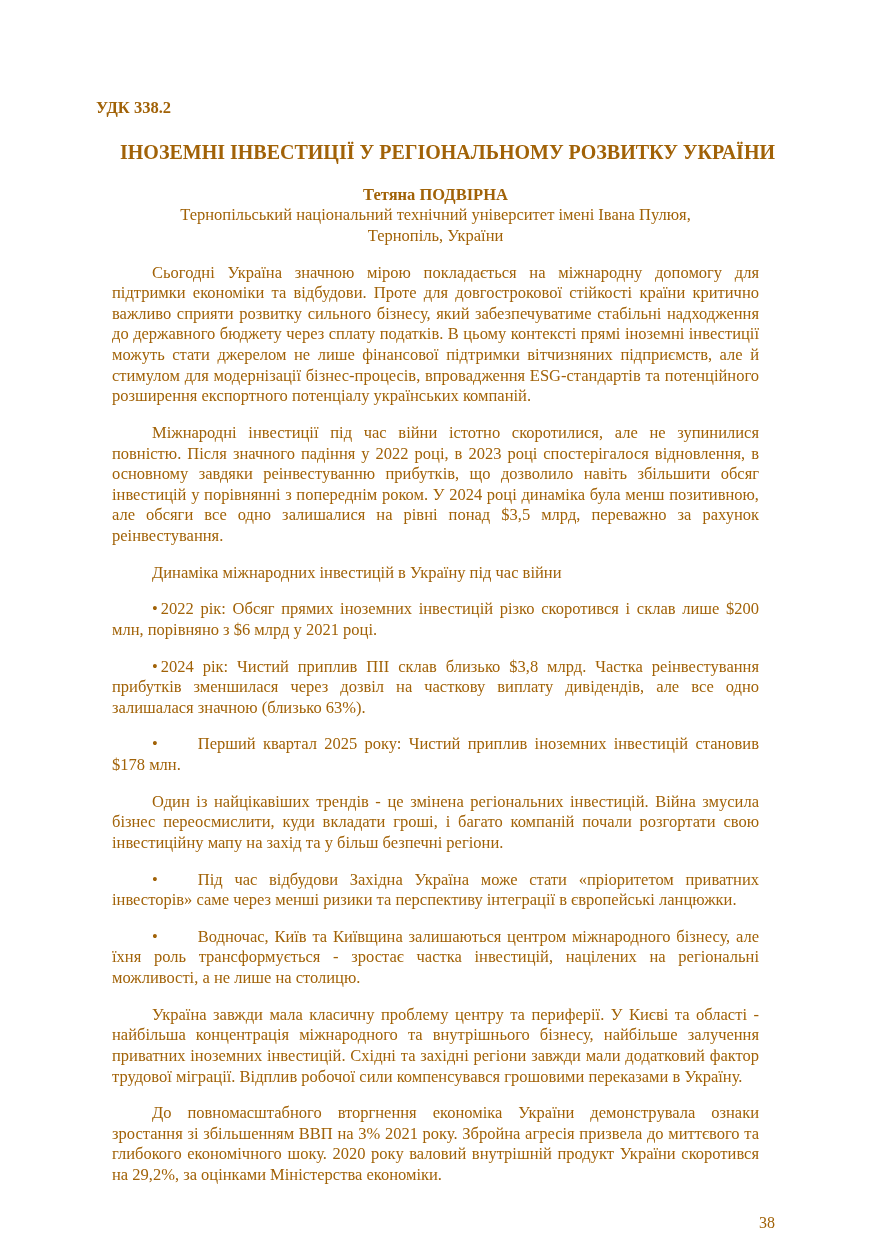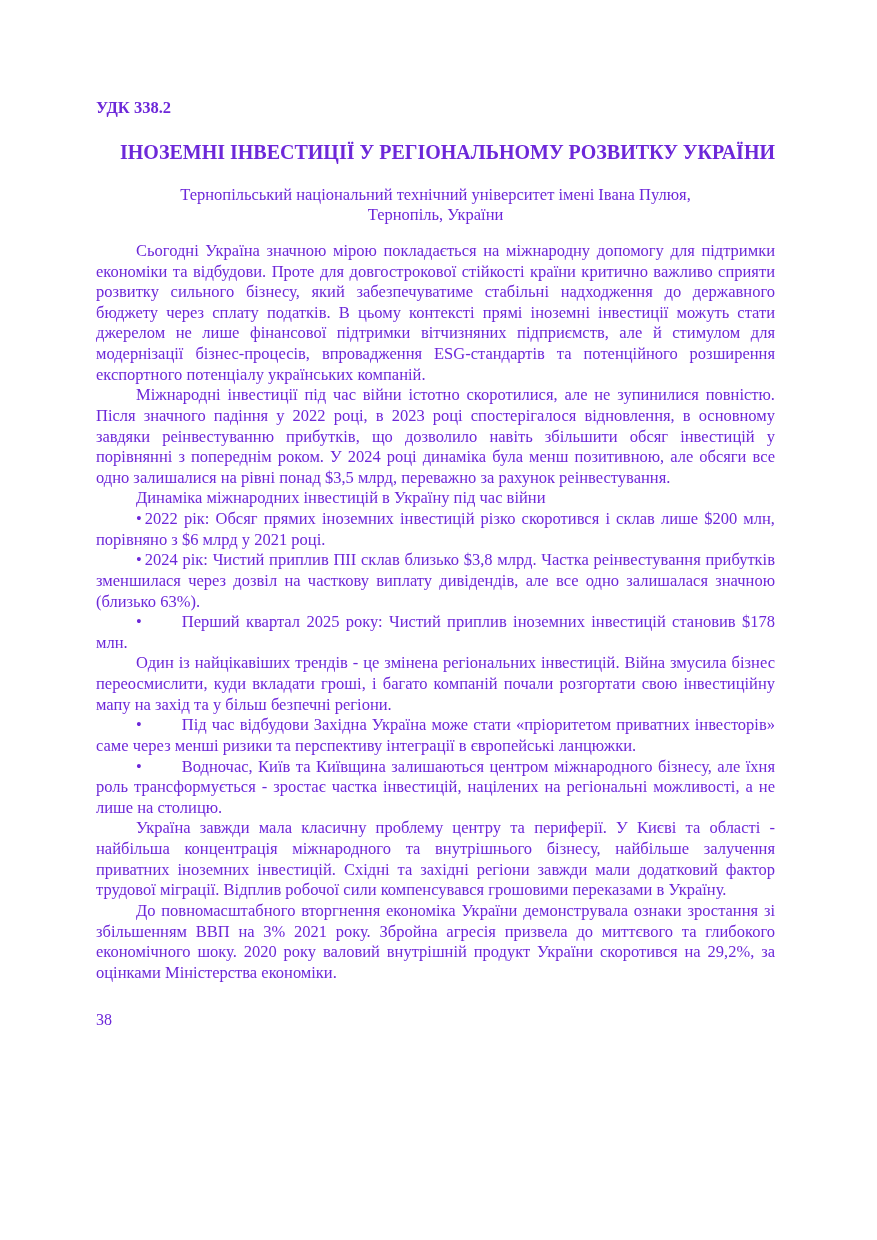--- a/index.html
+++ b/index.html
@@ -10,21 +10,21 @@
   .page {
     position: relative;
     width: 872px;
     height: 1240px;
     background: #ffffff;
     box-sizing: border-box;
     padding: 98px 97px 0 96px;
     font-family: "Liberation Serif", "DejaVu Serif", serif;
     font-size: 16.5px;
     line-height: 1.25;
-    color: #6d28d9;
+    color: #a16207;
     overflow: hidden;
   }
   .udc {
     font-weight: bold;
     margin: 0 0 21px 0;
   }
   .title {
     font-size: 20px;
     font-weight: bold;
     text-align: right;
@@ -36,48 +36,49 @@
     margin: 0;
   }
   .affiliation {
     text-align: center;
     margin: 0;
   }
   .body-block {
     margin-top: 15px;
   }
   .para {
-    margin: 0;
+    margin: 16px;
     text-align: justify;
     text-indent: 40px;
   }
   .para .marker {
     display: inline;
   }
   .para.tight .marker {
     padding-right: 3px;
   }
   .para.spaced .marker {
     padding-right: 40px;
   }
   .page-number {
-    text-align: left;
+    text-align: right;
     margin-top: 27px;
     font-size: 16px;
   }
 </style>
 </head>
 <body>
 
 <div class="page">
 
   <div class="udc">УДК 338.2</div>
 
   <h1 class="title">ІНОЗЕМНІ ІНВЕСТИЦІЇ У РЕГІОНАЛЬНОМУ РОЗВИТКУ УКРАЇНИ</h1>
 
+  <div class="author">Тетяна ПОДВІРНА</div>
   <div class="affiliation">Тернопільський національний технічний університет імені Івана Пулюя,</div>
   <div class="affiliation">Тернопіль, України</div>
 
   <div class="body-block">
 
     <p class="para"><span>Сьогодні Україна значною мірою покладається на міжнародну допомогу для підтримки економіки та відбудови. Проте для довгострокової стійкості країни критично важливо сприяти розвитку сильного бізнесу, який забезпечуватиме стабільні надходження до державного бюджету через сплату податків. В цьому контексті прямі іноземні інвестиції можуть стати джерелом не лише фінансової підтримки вітчизняних підприємств, але й стимулом для модернізації бізнес-процесів, впровадження ESG-стандартів та потенційного розширення експортного потенціалу українських компаній.</span></p>
 
     <p class="para"><span>Міжнародні інвестиції під час війни істотно скоротилися, але не зупинилися повністю. Після значного падіння у 2022 році, в 2023 році спостерігалося відновлення, в основному завдяки реінвестуванню прибутків, що дозволило навіть збільшити обсяг інвестицій у порівнянні з попереднім роком. У 2024 році динаміка була менш позитивною, але обсяги все одно залишалися на рівні понад $3,5 млрд, переважно за рахунок реінвестування.</span></p>
 
     <p class="para"><span>Динаміка міжнародних інвестицій в Україну під час війни</span></p>

